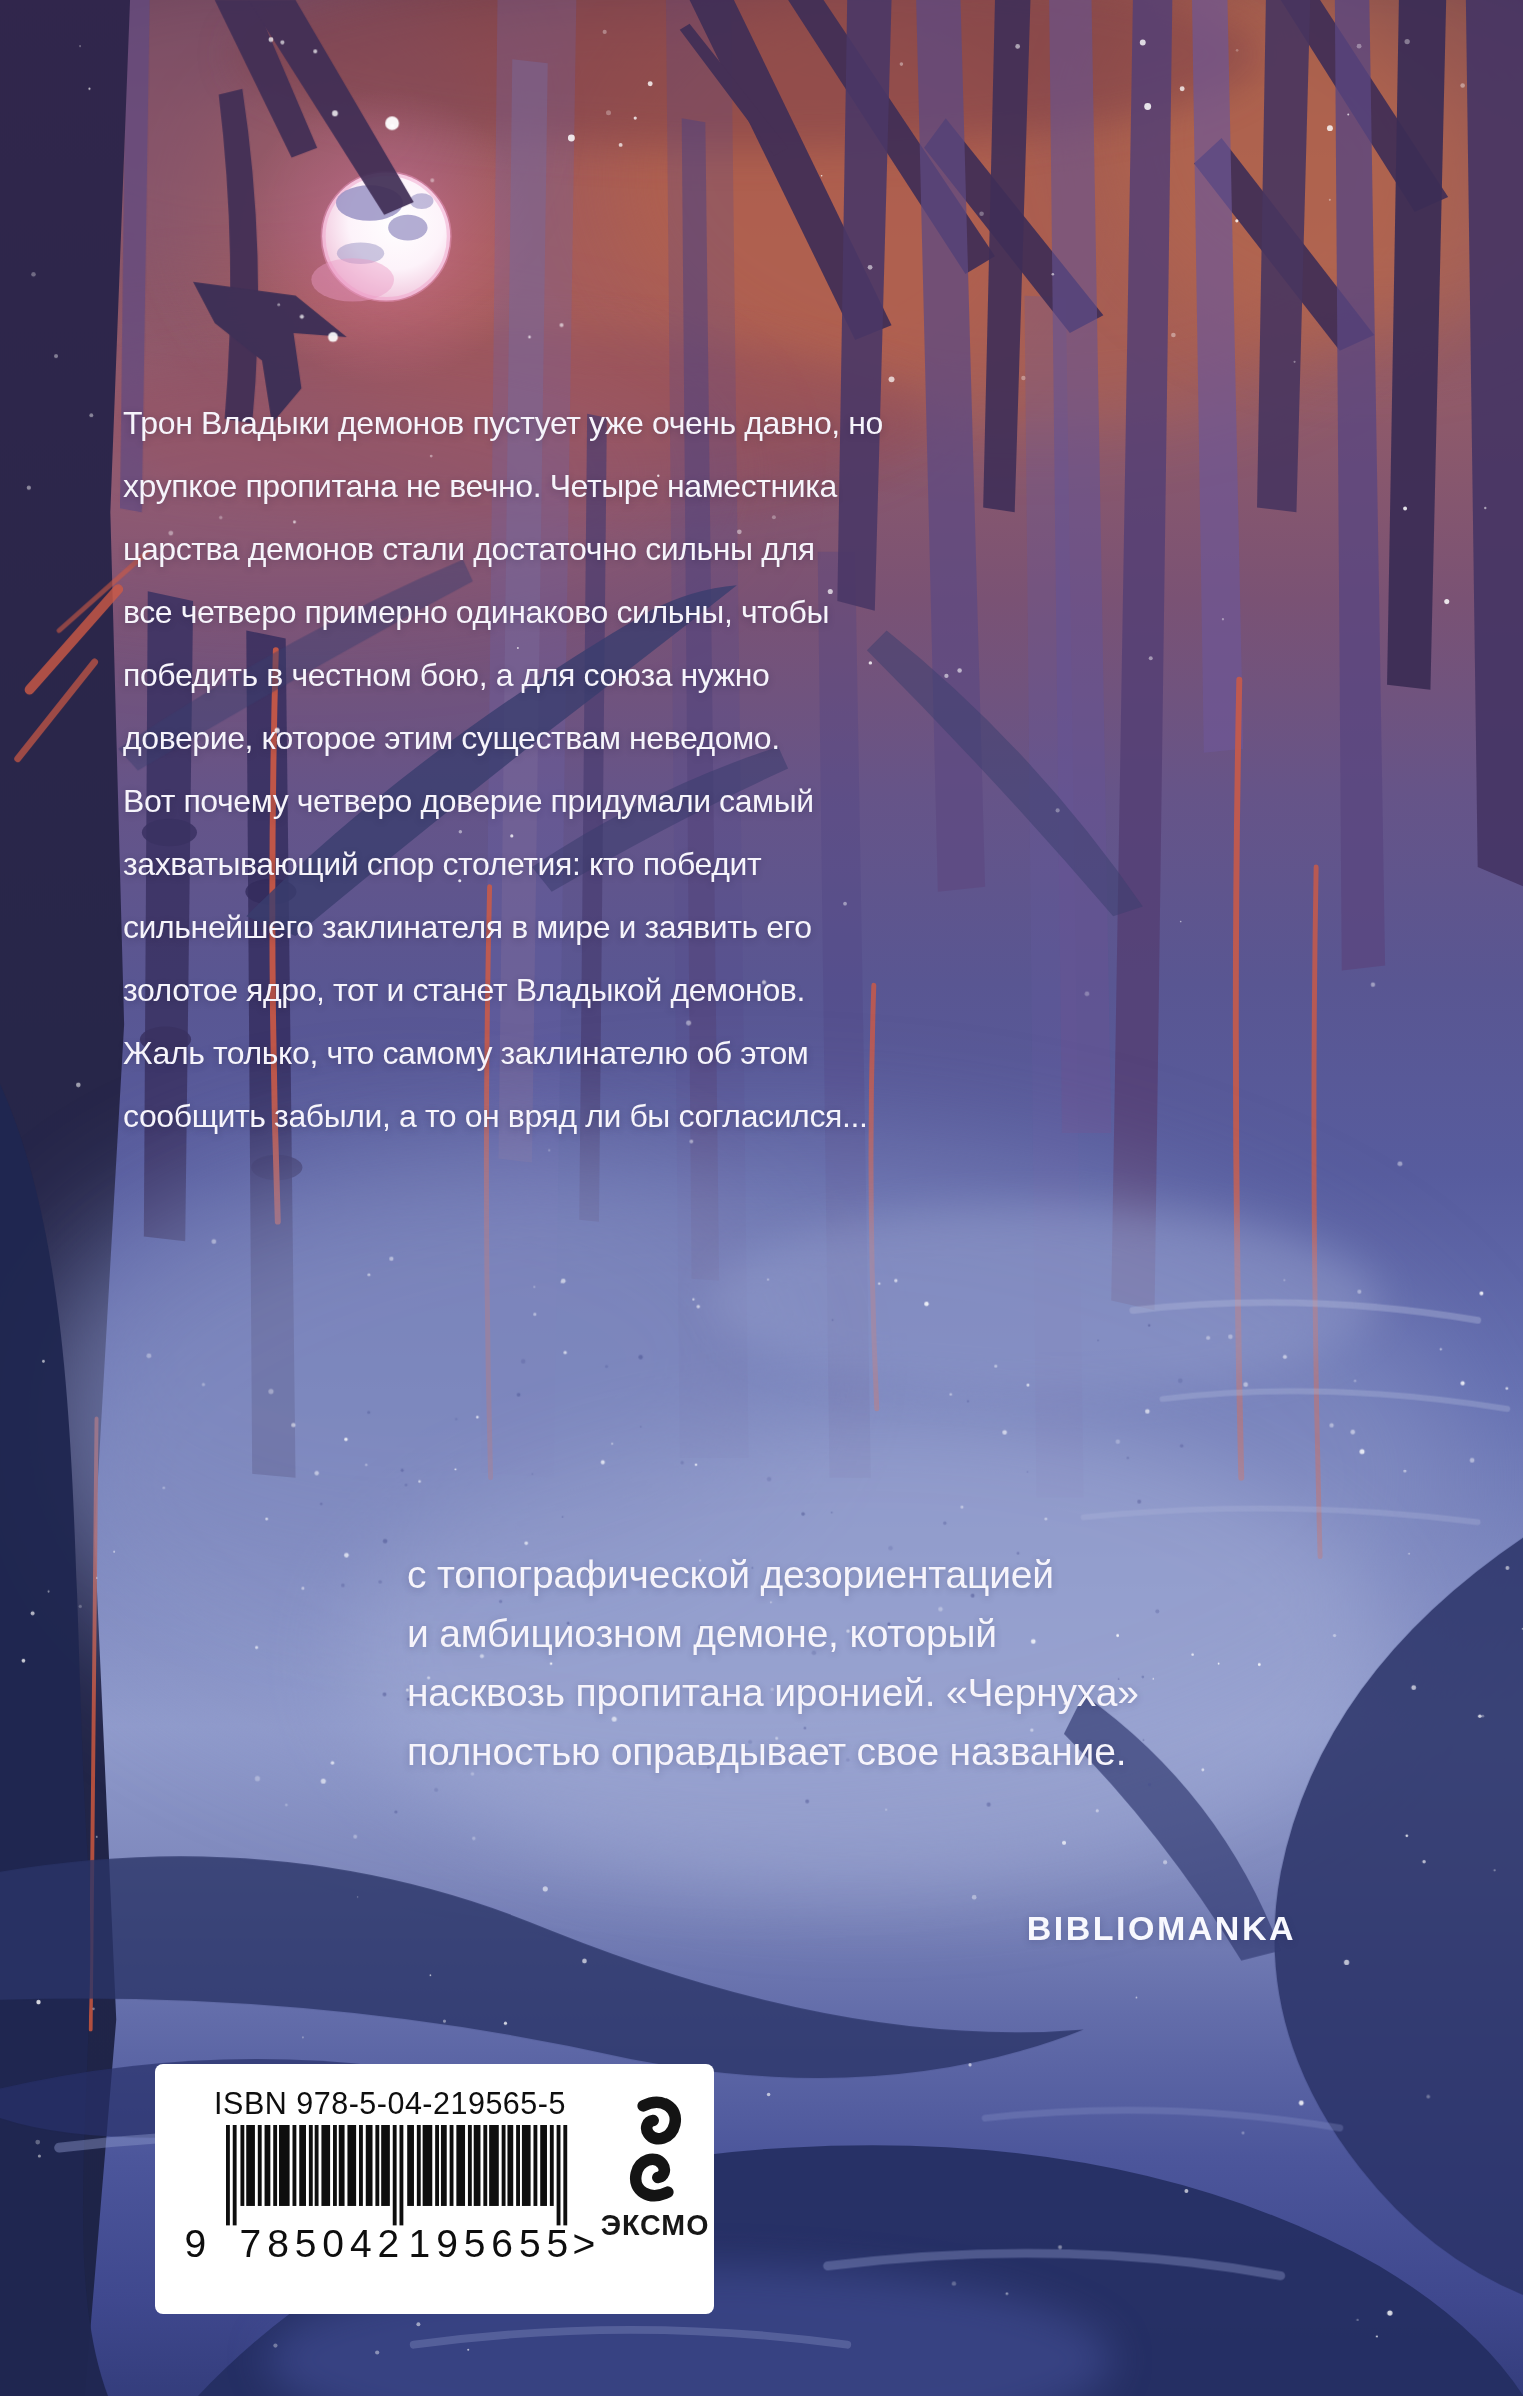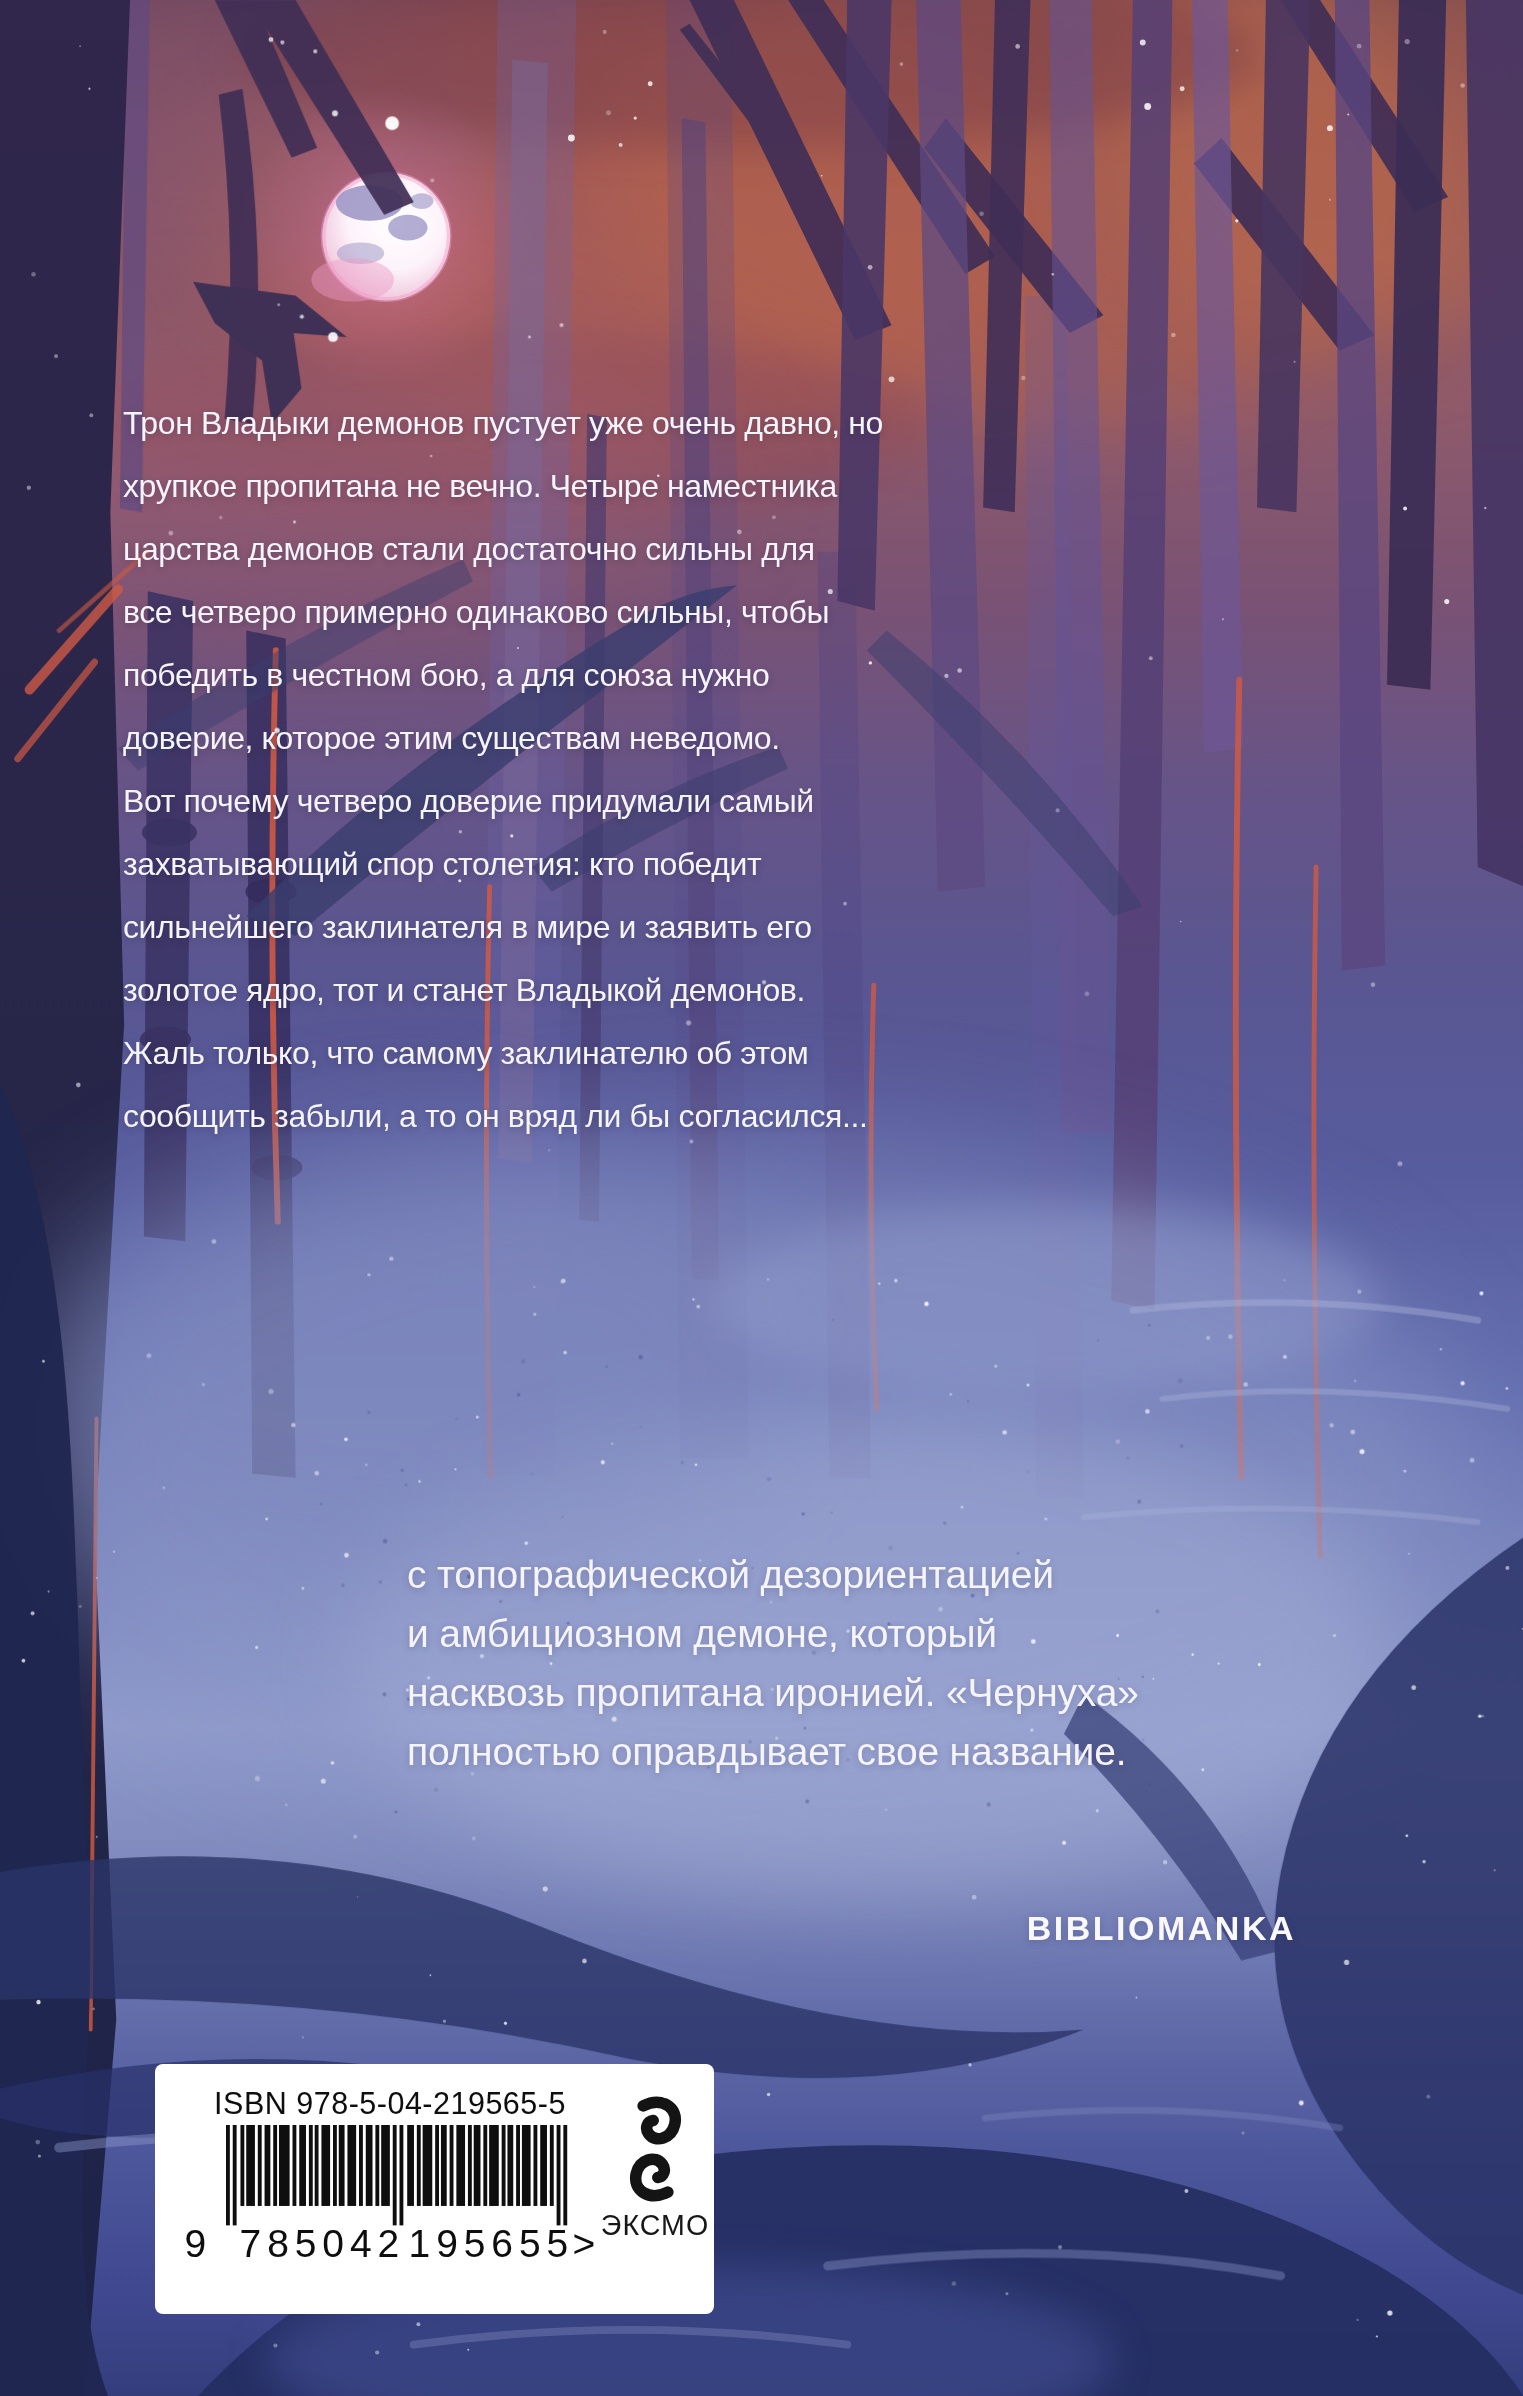--- a/index.html
+++ b/index.html
@@ -51,21 +51,21 @@
     position:absolute; left:29.6px; top:158px; width:418px; height:43px;
     font-size:39px; display:flex; align-items:flex-start;
   }
   .ean .d0 { width:55px; }
   .ean .d1 { width:169px; letter-spacing:5.9px; }
   .ean .d2 { width:164px; letter-spacing:5.9px; }
   .ean .d3 { width:29.6px; }
   .logo-col { position:absolute; left:445px; top:29.6px; width:110px; text-align:center; }
   .logo-col svg { display:block; margin:0 auto; width:77px; height:110px; }
   .publisher {
-    margin-top:5.9px; font-weight:normal; font-size:28.6px; letter-spacing:1px;
+    margin-top:5.9px; font-weight:bold; font-size:28.6px; letter-spacing:1px;
     color:#171717; white-space:nowrap;
   }
 </style>
 </head>
 <body>
 
 <div class="cover">
 
   <svg class="art" viewBox="0 0 1547 2433" aria-hidden="true">
     <defs>

